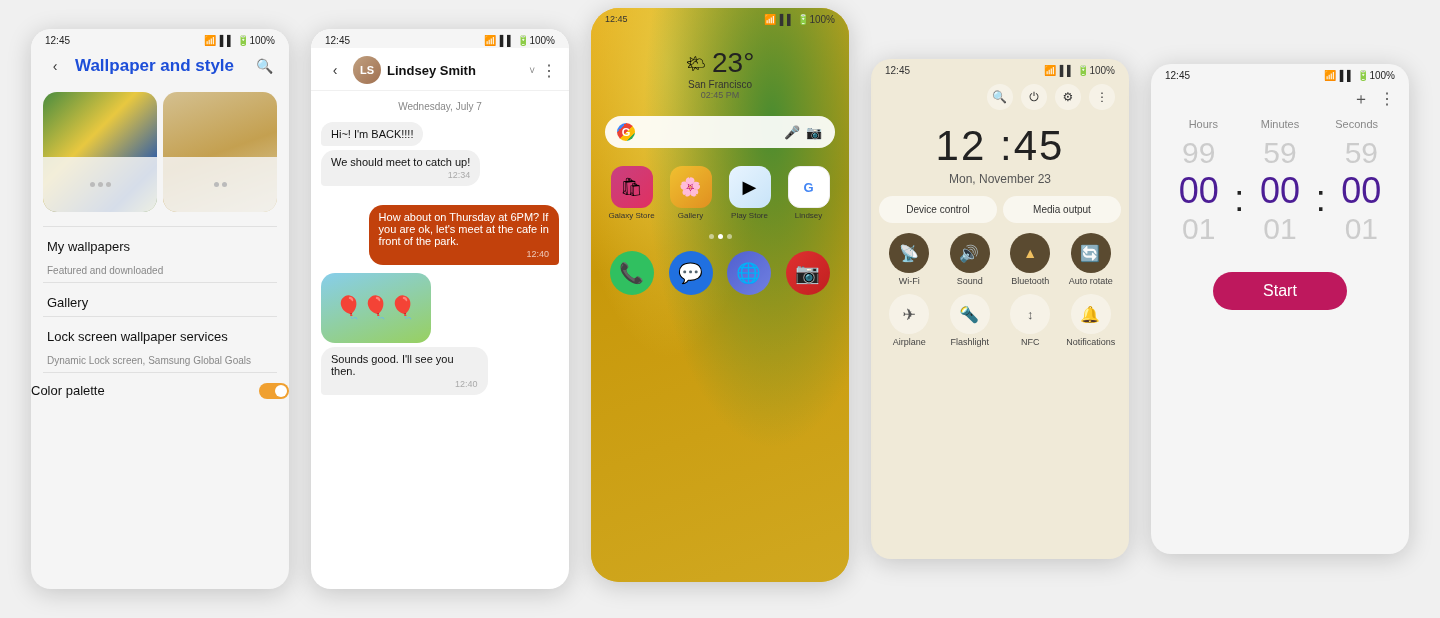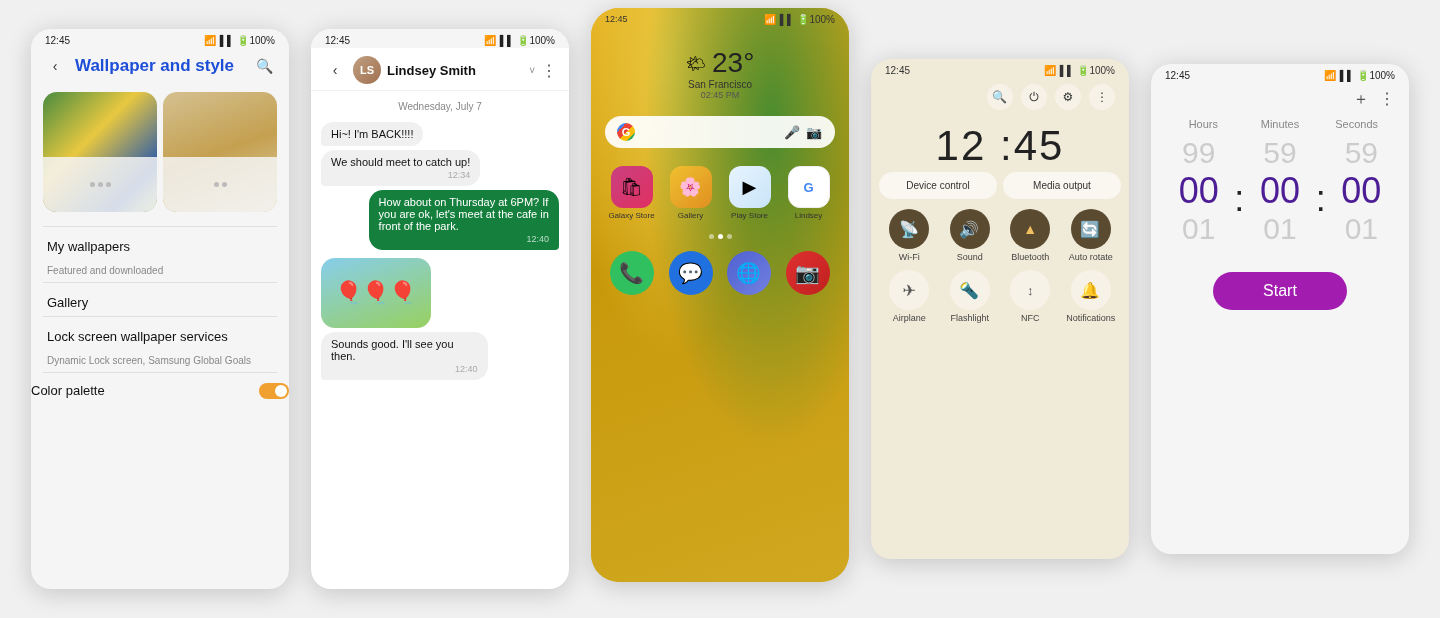--- a/index.html
+++ b/index.html
@@ -180,27 +180,28 @@
     .bubble-received {
       background: #f0f0f0;
       border-radius: 14px 14px 14px 4px;
       padding: 6px 10px;
       max-width: 70%;
       font-size: 11px;
       color: #111;
       align-self: flex-start;
     }
     .bubble-sent {
-      background: #15803d;
+      background: #c2410c;
       border-radius: 14px 14px 4px 14px;
       padding: 6px 10px;
       max-width: 80%;
       font-size: 11px;
       color: #fff;
       align-self: flex-end;
+      margin-top: 15px;
     }
     .bubble-time {
       font-size: 9px;
       color: rgba(255,255,255,0.7);
       margin-top: 2px;
       text-align: right;
     }
     .bubble-time-gray {
       font-size: 9px;
       color: #aaa;
@@ -470,21 +471,21 @@
     .timer-colon {
       font-size: 36px; color: #222; font-weight: 300;
       padding: 0 4px; margin-top: 16px;
     }
 
     .timer-start-row {
       display: flex; justify-content: center;
       padding: 20px 0 10px;
     }
     .timer-start-btn {
-      background: #a21caf;
+      background: #be185d;
       color: #fff;
       border-radius: 24px;
       padding: 10px 50px;
       font-size: 16px;
       font-weight: 500;
       cursor: pointer;
     }
 
     
     .home-indicator {
@@ -674,20 +675,21 @@
     </div>
   </div>
   <div class="qs-icons-row">
     <div class="qs-icon-btn">🔍</div>
     <div class="qs-icon-btn">⏻</div>
     <div class="qs-icon-btn">⚙</div>
     <div class="qs-icon-btn">⋮</div>
   </div>
 
   <div class="qs-time">12 :45</div>
+  <div class="qs-date">Mon, November 23</div>
 
   <div class="qs-action-row">
     <div class="qs-action-btn">Device control</div>
     <div class="qs-action-btn">Media output</div>
   </div>
 
   <div class="qs-tiles-grid">
     <div class="qs-tile">
       <div class="qs-tile-icon">📡</div>
       <span class="qs-tile-label">Wi-Fi</span>

